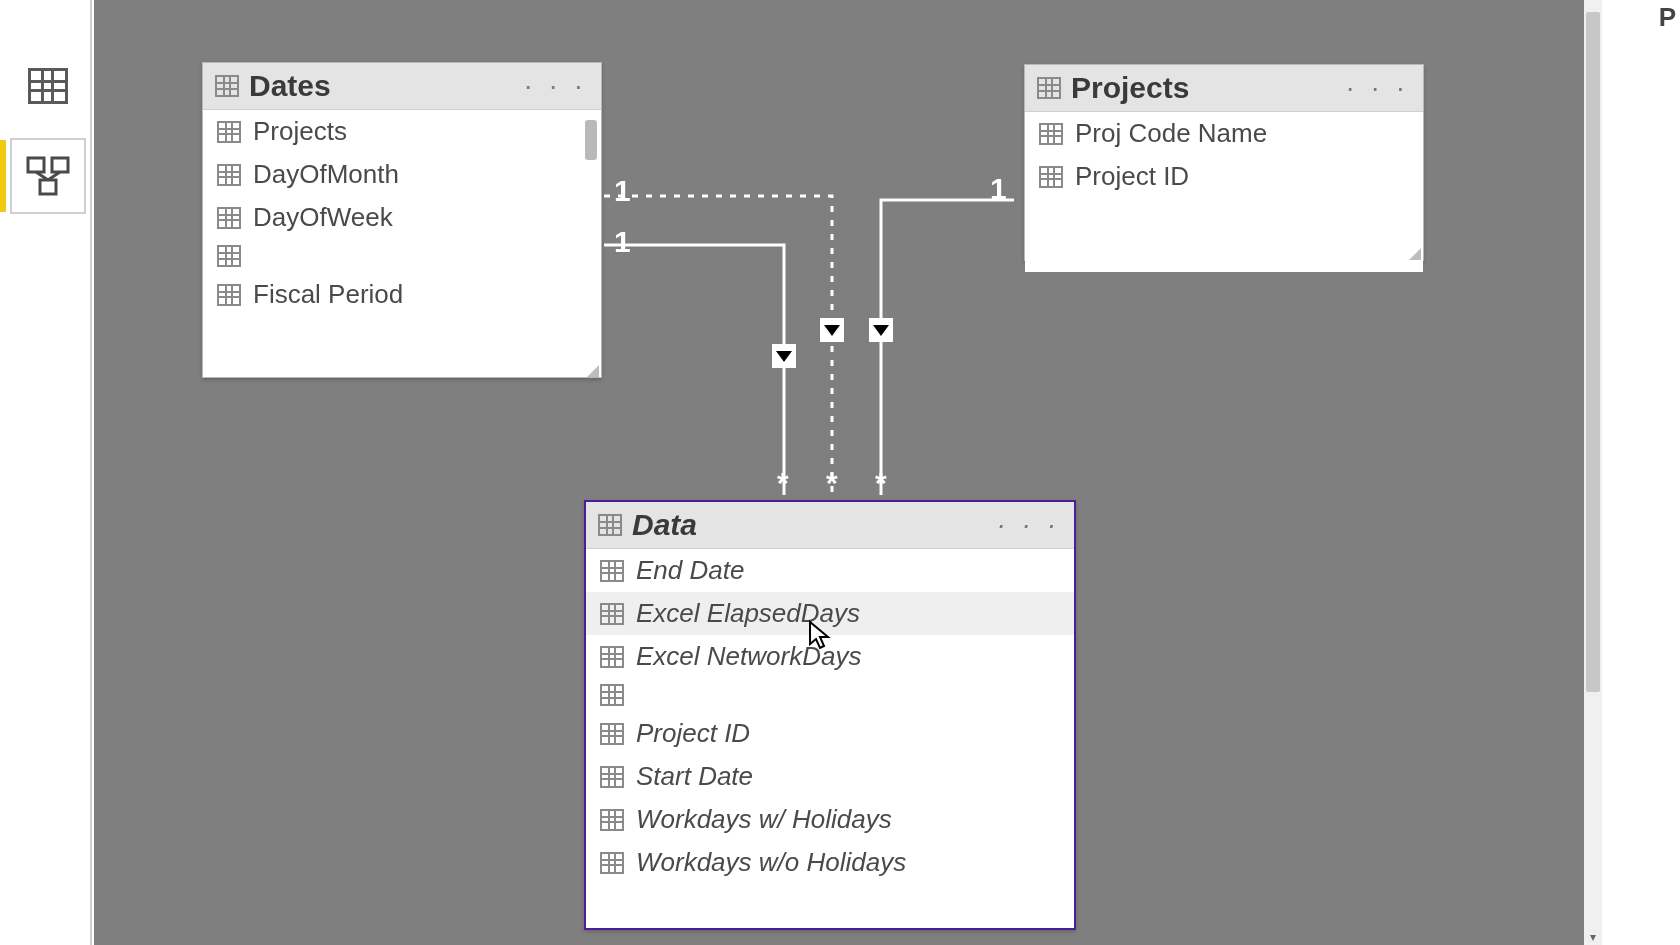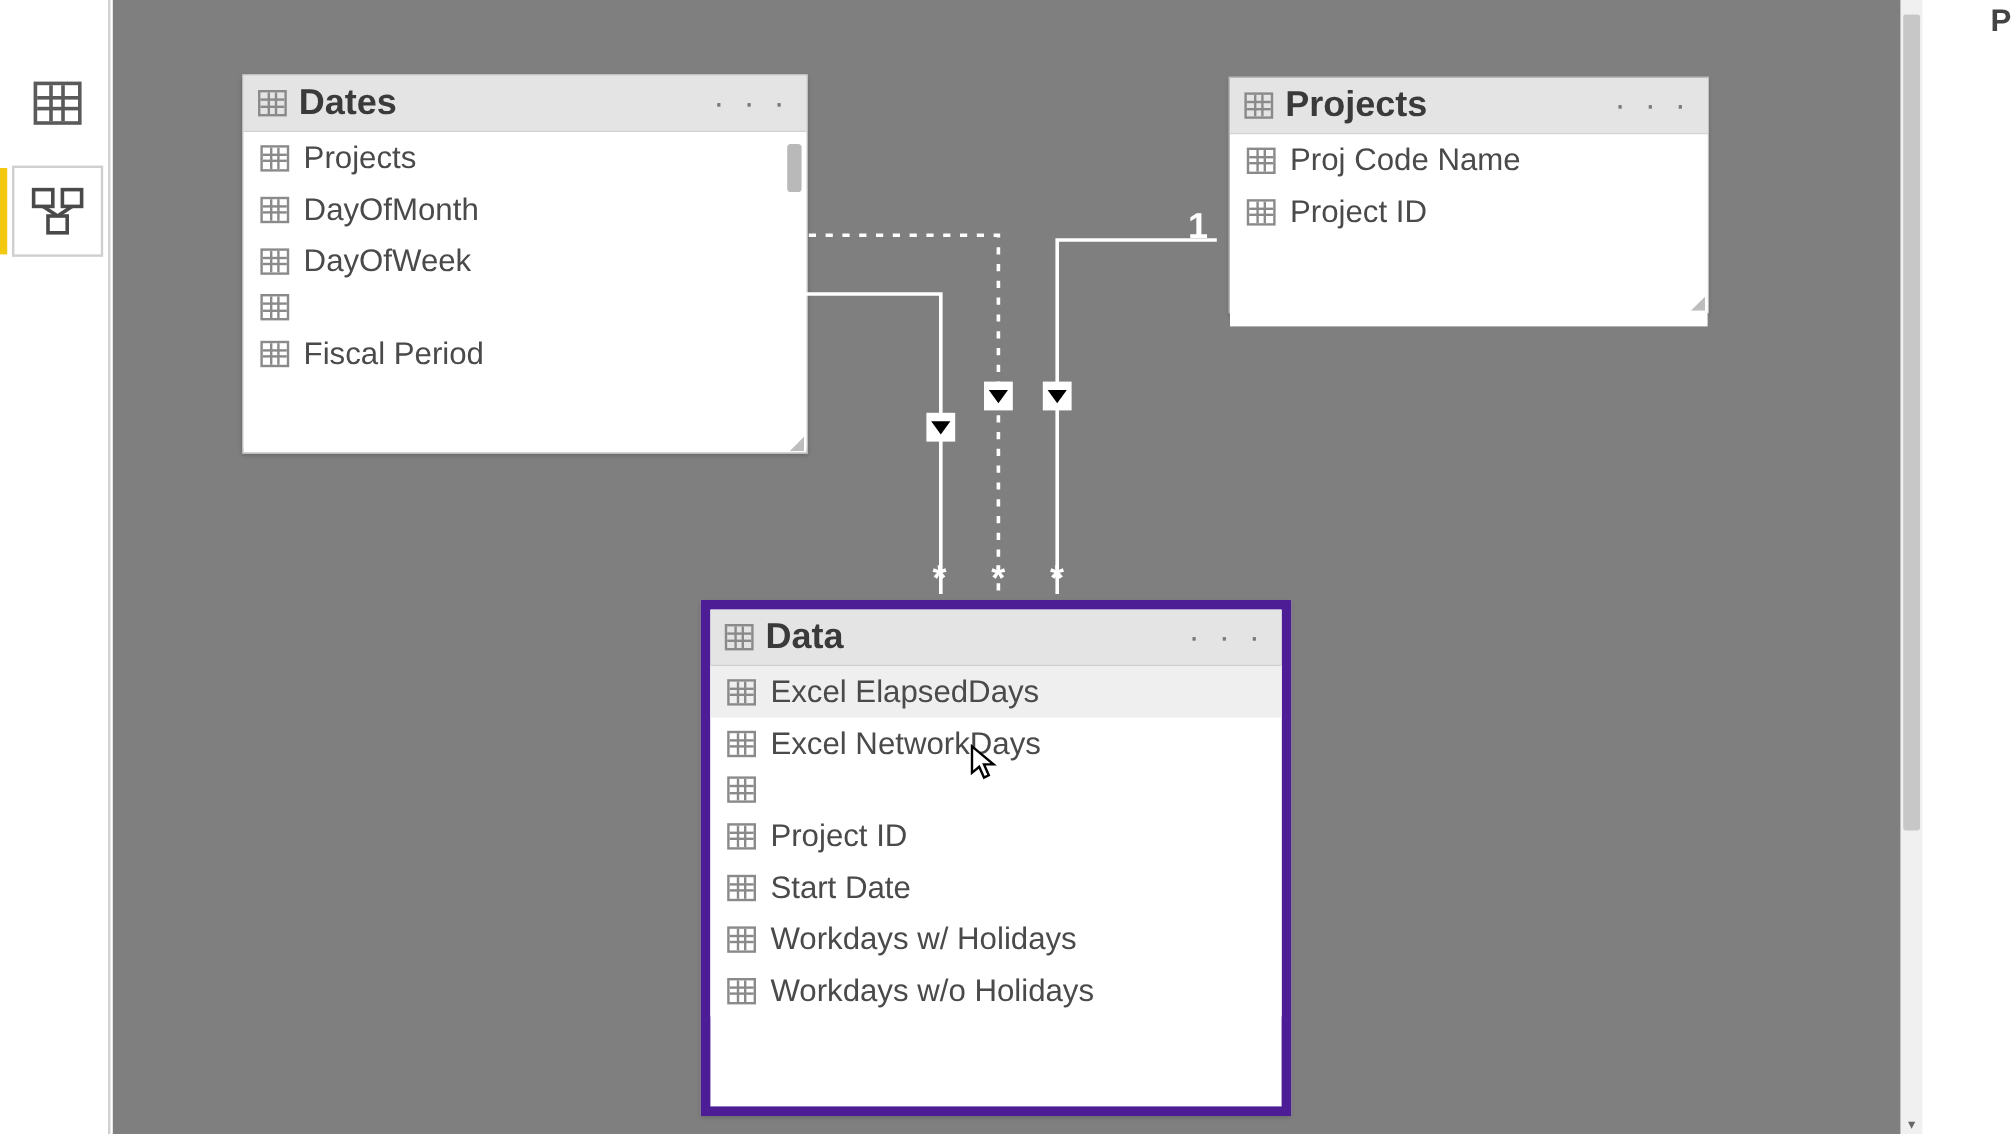--- a/index.html
+++ b/index.html
@@ -97,21 +97,22 @@
   .vscroll .arrow.down { bottom: 0; }
 
   
   .table-card {
     position: absolute;
     background: #ffffff;
     border: 1px solid #b8b8b8;
     box-shadow: 0 2px 4px rgba(0,0,0,0.2);
   }
   .table-card.selected {
-    border: 8px solid #4c1d95;
+    border: 2px solid #4c1d95;
+    font-style: italic;
   }
   .card-header {
     background: #e4e4e4;
     display: flex;
     align-items: center;
     padding: 6px 10px 6px 12px;
     border-bottom: 1px solid #d0d0d0;
   }
   .card-header .title {
     font-size: 30px;
@@ -278,21 +279,21 @@
 
   <div class="rel" style="pointer-events:auto;">
     <svg style="position:absolute; left:0; top:0; width:1490px; height:945px; pointer-events:none;">
       <polyline points="920,200 787,200 787,495" fill="none" stroke="#ffffff" stroke-width="3"></polyline>
     </svg>
     <span class="lbl" style="left:896px; top:172px;">1</span>
     <div class="arrow-marker" style="left:775px; top:318px;"></div>
     <span class="star" style="left:781px; top:466px;">*</span>
   </div>
 
-  <div class="table-card" style="left:108px; top:62px; width:471px; height:316px;">
+  <div class="table-card" style="left:108px; top:62px; width:400px; height:316px;">
     <div class="card-header">
       <span class="tbl-icon"></span>
       <span class="title">Dates</span>
       <span class="dots">· · ·</span>
     </div>
     <div class="field-list" style="height:264px; position:relative;">
       <div class="field-row">
           <span class="tbl-icon"></span>
           <span class="label">Projects</span>
         </div>
@@ -343,20 +344,24 @@
     </div>
   </div>
 
   <div class="table-card selected" style="left:490px; top:500px; width:492px; height:430px;">
     <div class="card-header">
       <span class="tbl-icon"></span>
       <span class="title">Data</span>
       <span class="dots">· · ·</span>
     </div>
     <div class="field-list">
+      <div class="field-row">
+          <span class="tbl-icon"></span>
+          <span class="label">End Date</span>
+        </div>
       <div class="field-row hover">
           <span class="tbl-icon"></span>
           <span class="label">Excel ElapsedDays</span>
         </div>
       <div class="field-row">
           <span class="tbl-icon"></span>
           <span class="label">Excel NetworkDays</span>
         </div>
       <div class="field-row">
           <span class="tbl-icon"></span>

